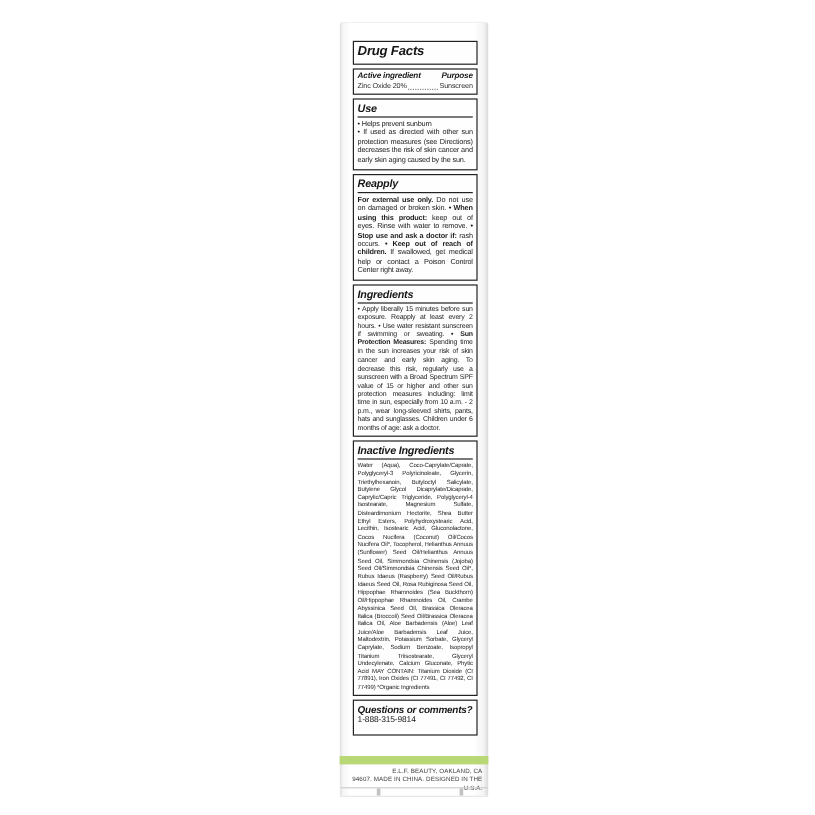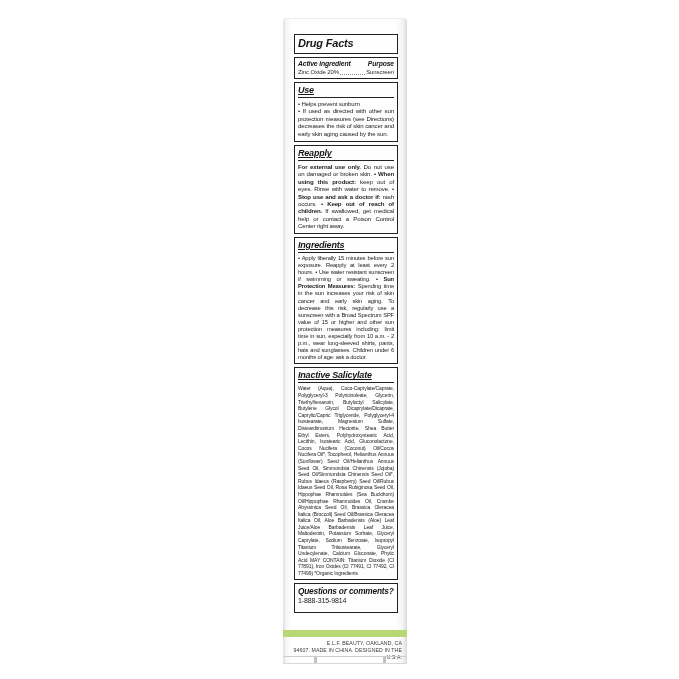--- a/index.html
+++ b/index.html
@@ -50,21 +50,21 @@
   .hd-title {
     font-size: 11px; line-height: 13px;
     font-weight: bold; font-style: italic;
     letter-spacing: -0.2px;
   }
   .hd {
     font-size: 9px; line-height: 11px;
     font-weight: bold; font-style: italic;
     letter-spacing: -0.2px;
     border-bottom: 1px solid #222;
-    padding-bottom: 1px; margin-bottom: 2px; text-decoration: underline;
+    padding-bottom: 1px; margin-bottom: 2px;
   }
   .body-txt {
     font-size: 6.1px; line-height: 7.4px;
     letter-spacing: -0.15px;
     text-align: justify;
     color: #1d1d1d;
   }
   .dir-txt  { font-size: 5.8px; line-height: 7.1px; }
   .b { font-weight: bold; }
 
@@ -167,21 +167,21 @@
         <p class="body-txt"><span class="b">For external use only.</span><span> Do not use on damaged or broken skin. </span><span class="b">• When using this product:</span><span> keep out of eyes. Rinse with water to remove. </span><span class="b">• Stop use and ask a doctor if:</span><span> rash occurs. </span><span class="b">• Keep out of reach of children.</span><span> If swallowed, get medical help or contact a Poison Control Center right away.</span></p>
       </section>
 
       <section class="box box-dir">
         <h2 class="hd">Ingredients</h2>
         <p class="body-txt dir-txt"><span>• Apply liberally 15 minutes before sun exposure. Reapply at least every 2 hours. • Use water resistant sunscreen if swimming or sweating. </span><span class="b">• Sun Protection Measures:</span><span> Spending time in the sun increases your risk of skin cancer and early skin aging. To decrease this risk, regularly use a sunscreen with a Broad Spectrum SPF value of 15 or higher and other sun protection measures including: limit time in sun, especially from 10 a.m. - 2 p.m., wear long-sleeved shirts, pants, hats and sunglasses. Children under 6 months of age: ask a doctor.</span></p>
       </section>
 
 
       <section class="box box-inactive">
-        <h2 class="hd">Inactive Salicylate</h2>
+        <h2 class="hd">Inactive Ingredients</h2>
         <p class="tiny-txt">Water (Aqua), Coco-Caprylate/Caprate, Polyglyceryl-3 Polyricinoleate, Glycerin, Triethylhexanoin, Butyloctyl Salicylate, Butylene Glycol Dicaprylate/Dicaprate, Caprylic/Capric Triglyceride, Polyglyceryl-4 Isostearate, Magnesium Sulfate, Disteardimonium Hectorite, Shea Butter Ethyl Esters, Polyhydroxystearic Acid, Lecithin, Isostearic Acid, Gluconolactone, Cocos Nucifera (Coconut) Oil/Cocos Nucifera Oil*, Tocopherol, Helianthus Annuus (Sunflower) Seed Oil/Helianthus Annuus Seed Oil, Simmondsia Chinensis (Jojoba) Seed Oil/Simmondsia Chinensis Seed Oil*, Rubus Idaeus (Raspberry) Seed Oil/Rubus Idaeus Seed Oil, Rosa Rubiginosa Seed Oil, Hippophae Rhamnoides (Sea Buckthorn) Oil/Hippophae Rhamnoides Oil, Crambe Abyssinica Seed Oil, Brassica Oleracea Italica (Broccoli) Seed Oil/Brassica Oleracea Italica Oil, Aloe Barbadensis (Aloe) Leaf Juice/Aloe Barbadensis Leaf Juice, Maltodextrin, Potassium Sorbate, Glyceryl Caprylate, Sodium Benzoate, Isopropyl Titanium Triisostearate, Glyceryl Undecylenate, Calcium Gluconate, Phytic Acid MAY CONTAIN: Titanium Dioxide (CI 77891), Iron Oxides (CI 77491, CI 77492, CI 77499) *Organic Ingredients</p>
       </section>
 
       <section class="box box-quest">
         <h3 class="q-hd">Questions or comments?</h3>
         <p class="q-phone">1-888-315-9814</p>
       </section>
 
     </div>
 

